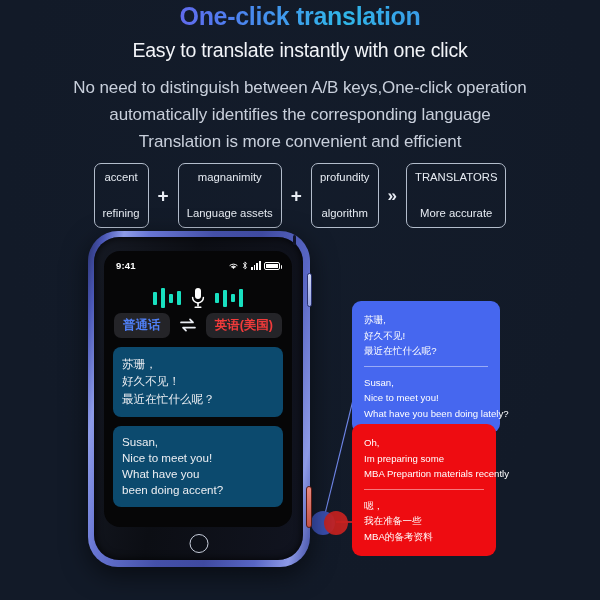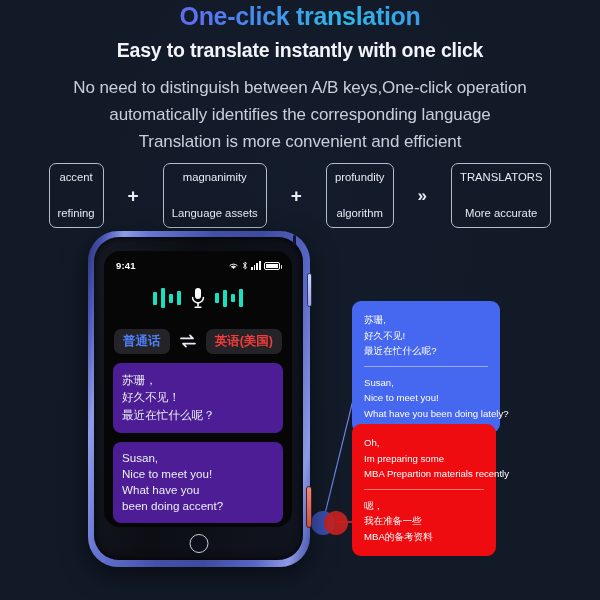--- a/index.html
+++ b/index.html
@@ -23,36 +23,36 @@
     position: absolute; top: 2px; left: 0; width: 600px;
     text-align: center;
     font-size: 25px; font-weight: bold; letter-spacing: -0.3px;
     background: linear-gradient(90deg,#a23bdd 0%, #7b4ee6 18%, #4f7ef0 38%, #30b7e8 57%, #3f8de8 78%, #4b7ae6 100%);
     -webkit-background-clip: text; background-clip: text;
     -webkit-text-fill-color: transparent; color: transparent;
   }
   .title-sub {
     position: absolute; top: 39px; left: 0; width: 600px;
     text-align: center;
-    font-size: 19.5px; font-weight: bold; color: #f2f4f8;
+    font-size: 19.5px; font-weight: normal; color: #f2f4f8;
     letter-spacing: -0.2px;
   }
   .desc {
     position: absolute; left: 0; width: 600px; text-align: center;
     font-size: 17px; color: #c8cfdb; letter-spacing: -0.1px;
   }
   .desc.l1 { top: 78px; }
   .desc.l2 { top: 105px; }
   .desc.l3 { top: 132px; }
 
   
   #badge-row {
     position: absolute; top: 163px; left: 0; width: 600px;
     display: flex; align-items: center; justify-content: center;
-    gap: 24px;
+    gap: 9px;
   }
   .badge {
     border: 1px solid #b3bdcc;
     border-radius: 7px;
     padding: 5px 8px 6px;
     text-align: center;
     color: #e6ebf2;
     font-size: 11.3px;
     line-height: 1.42;
     white-space: nowrap;
@@ -147,34 +147,34 @@
   .wave b { display: block; width: 4px; background: #18e0c0; border-radius: 1px; }
   .wl1 b:nth-child(1){height:13px} .wl1 b:nth-child(2){height:20px}
   .wl1 b:nth-child(3){height:9px}  .wl1 b:nth-child(4){height:14px}
   .wr1 b:nth-child(1){height:10px} .wr1 b:nth-child(2){height:17px}
   .wr1 b:nth-child(3){height:8px}  .wr1 b:nth-child(4){height:18px}
   .mic-ic { width: 16px; height: 22px; }
 
   
   .lang-row {
     display: flex; align-items: center; justify-content: space-between;
-    margin-top: 19px; padding: 0 1px;
+    margin-top: 3px; padding: 0 1px;
   }
   .pill {
     background: #242428; border-radius: 7px;
     padding: 6px 9px; font-size: 12.5px; font-weight: bold;
     line-height: 1;
   }
   .pill.src { color: #4f7ff5; }
   .pill.dst { color: #f23b3b; }
   .swap-ic { width: 16px; height: 14px; }
 
   
   .bubble {
-    background: #4c1d95; border-radius: 8px;
+    background: #0c4a6e; border-radius: 8px;
     padding: 8px 9px 9px; margin-top: 9px;
     color: #eceef2; font-size: 11.6px; line-height: 1.55;
   }
   .bubble.en { font-size: 11.6px; line-height: 1.38; }
   .bubble div { white-space: nowrap; }
 
   
   .callout {
     position: absolute; border-radius: 9px;
     padding: 11px 12px 12px;

